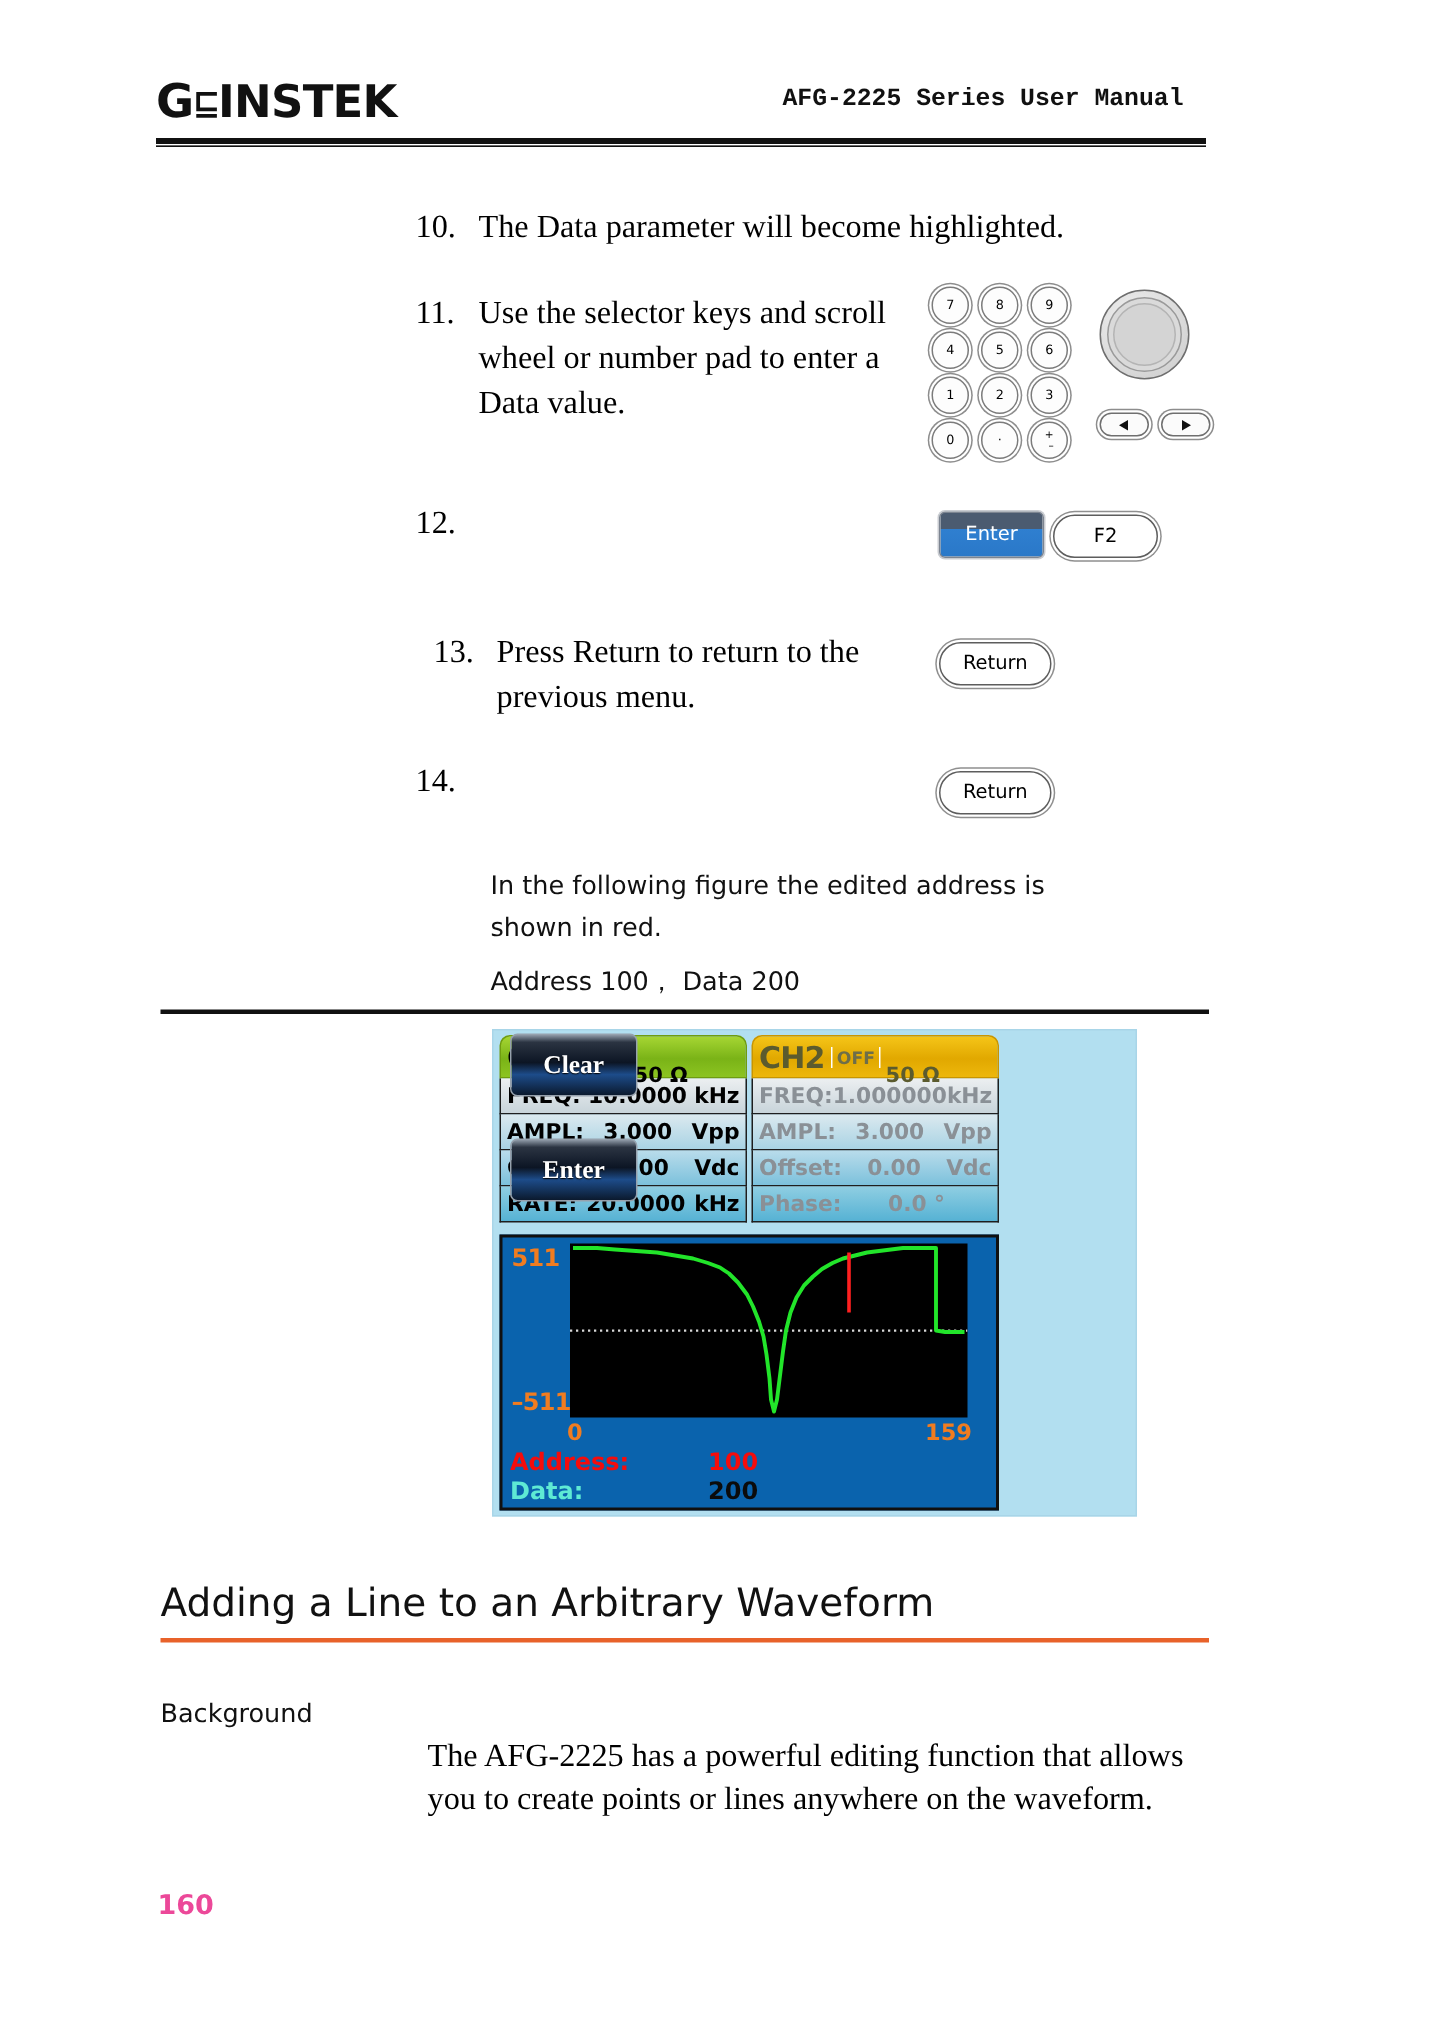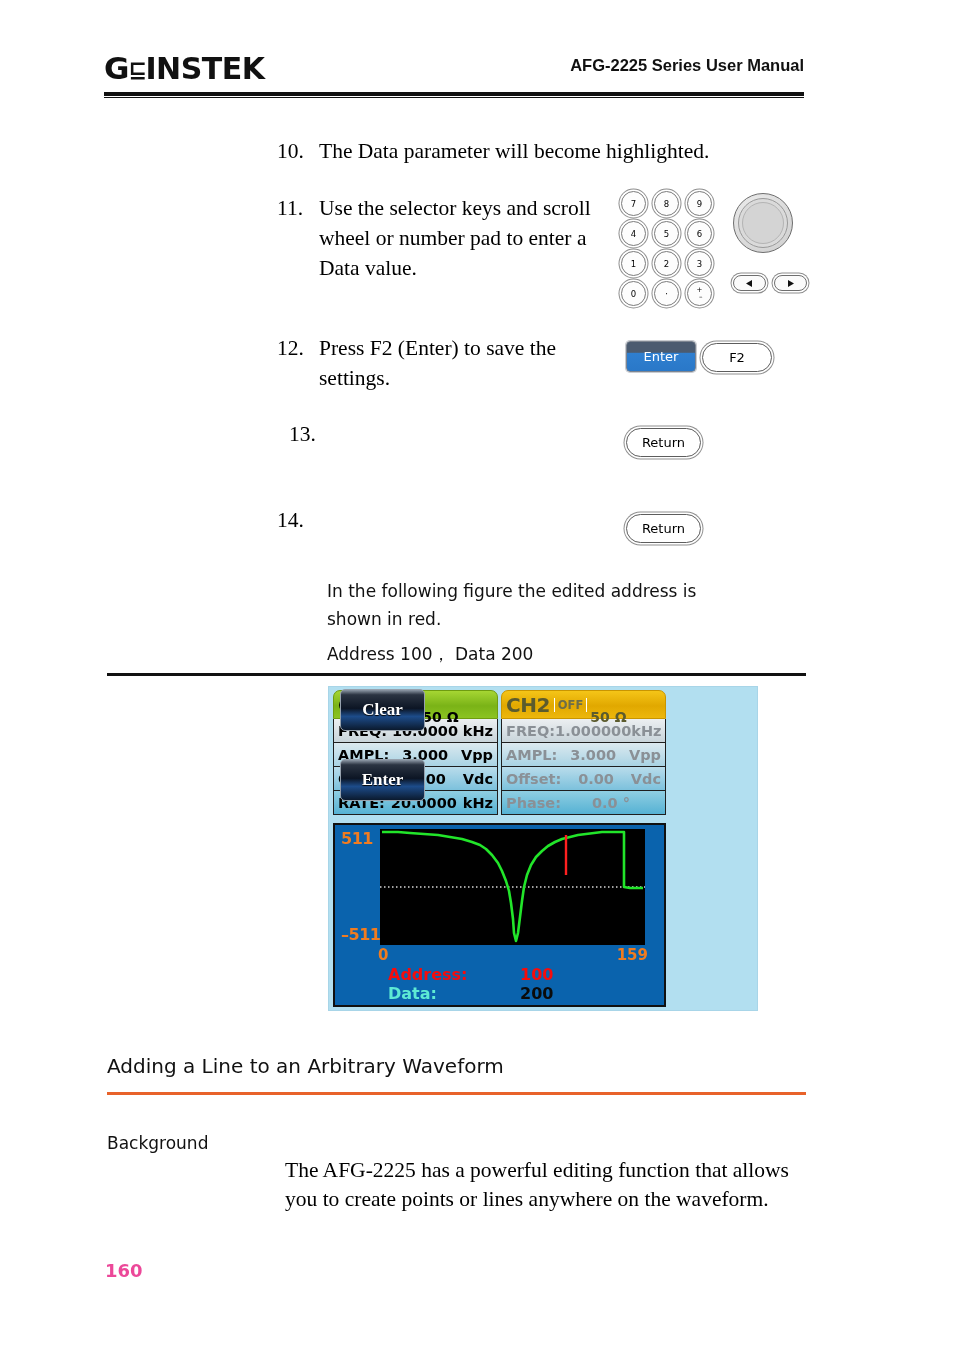--- a/index.html
+++ b/index.html
@@ -38,23 +38,23 @@
   .logo .gw-g { font-size: 31px; }
   .logo .gw-w {
     font-size: 22px;
     position: relative;
     top: -2px;
     letter-spacing: -1.5px;
   }
   .logo .gw-instek { font-size: 30px; letter-spacing: -0.5px; }
   .manual-title {
     position: absolute;
-    right: 0;
+    right: 15px;
     top: 8px;
-    font-family: Liberation Sans, sans-serif;
+    font-family: Liberation Mono, monospace;
     font-weight: bold;
     font-size: 16.5px;
     color: #111;
     white-space: nowrap;
   }
   .header-rule {
     position: absolute;
     left: 104px;
     top: 92px;
     width: 700px;
@@ -387,35 +387,34 @@
     color: #f07c20;
   }
   #xlab-left  { left: 43px; top: 121px; }
   #xlab-right { right: 16px; top: 121px; }
 
   .readout {
     position: absolute;
     font-size: 16px;
     font-weight: bold;
     white-space: nowrap;
-    margin-left: 48px;
   }
   #readout-addr-label { left: 5px;   top: 140px; color: #f50c0c; }
   #readout-addr-value { left: 137px; top: 140px; color: #f50c0c; }
   #readout-data-label { left: 5px;   top: 159px; color: #5eead4; }
   #readout-data-value { left: 137px; top: 159px; color: #0b0b0b; }
 
   
   .section-heading {
     position: absolute;
     left: 107px;
     top: 1054px;
     width: 700px;
     font-family: "DejaVu Sans", sans-serif;
-    font-size: 20px;
+    font-size: 26px;
     color: #111;
   }
   .section-rule {
     position: absolute;
     left: 107px;
     top: 1092px;
     width: 699px;
     height: 3px;
     background: #e8622a;
   }
@@ -465,25 +464,25 @@
   <span class="body">The Data parameter will become highlighted.</span>
 </div>
 
 <div class="step" id="step11">
   <span class="num">11.</span>
   <span class="body">Use the selector keys and scroll wheel or number pad to enter a Data value.</span>
 </div>
 
 <div class="step" id="step12">
   <span class="num">12.</span>
-  <span class="body">Press F2 (Enter) to save the settings.</span>
 </div>
 
 <div class="step" id="step13">
   <span class="num">13.</span>
+  <span class="body">Press Return to return to the previous menu.</span>
 </div>
 
 <div class="step" id="step14">
   <span class="num">14.</span>
 </div>
 
 <div class="note-text">In the following figure the edited address is shown in red.</div>
 <div class="addr-line">Address 100， Data 200</div>
 
 <div class="keypad">

